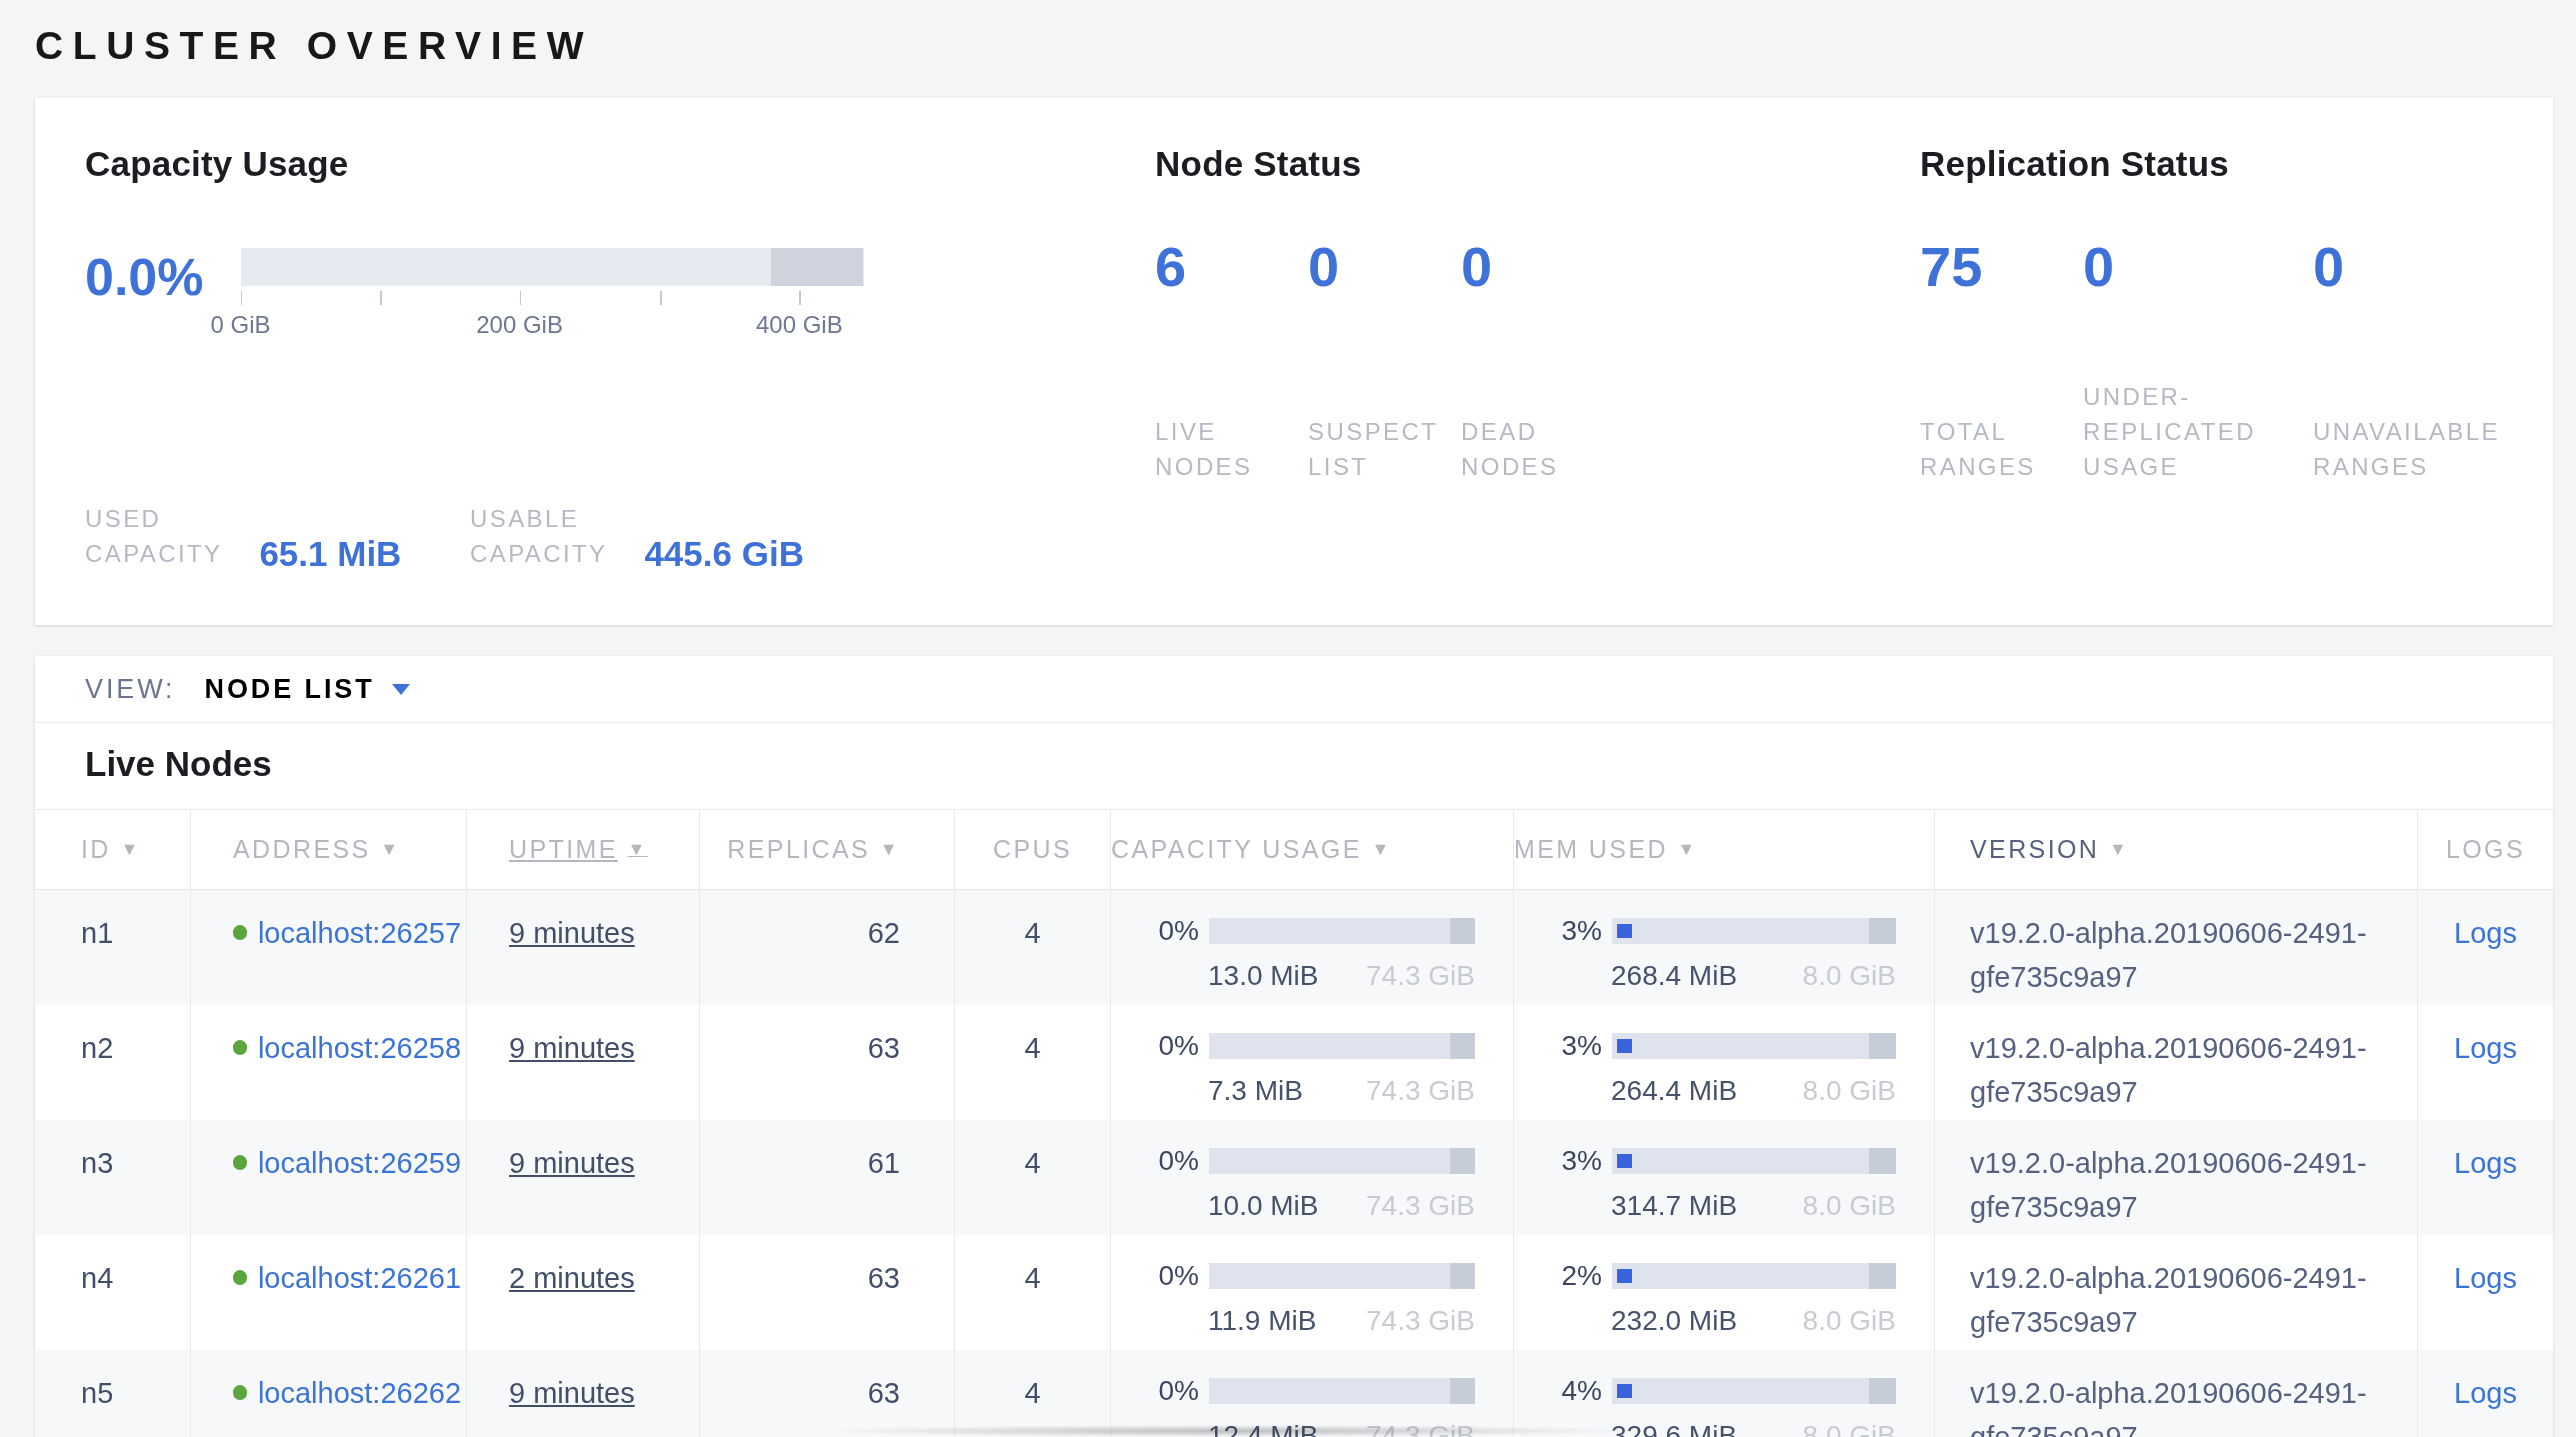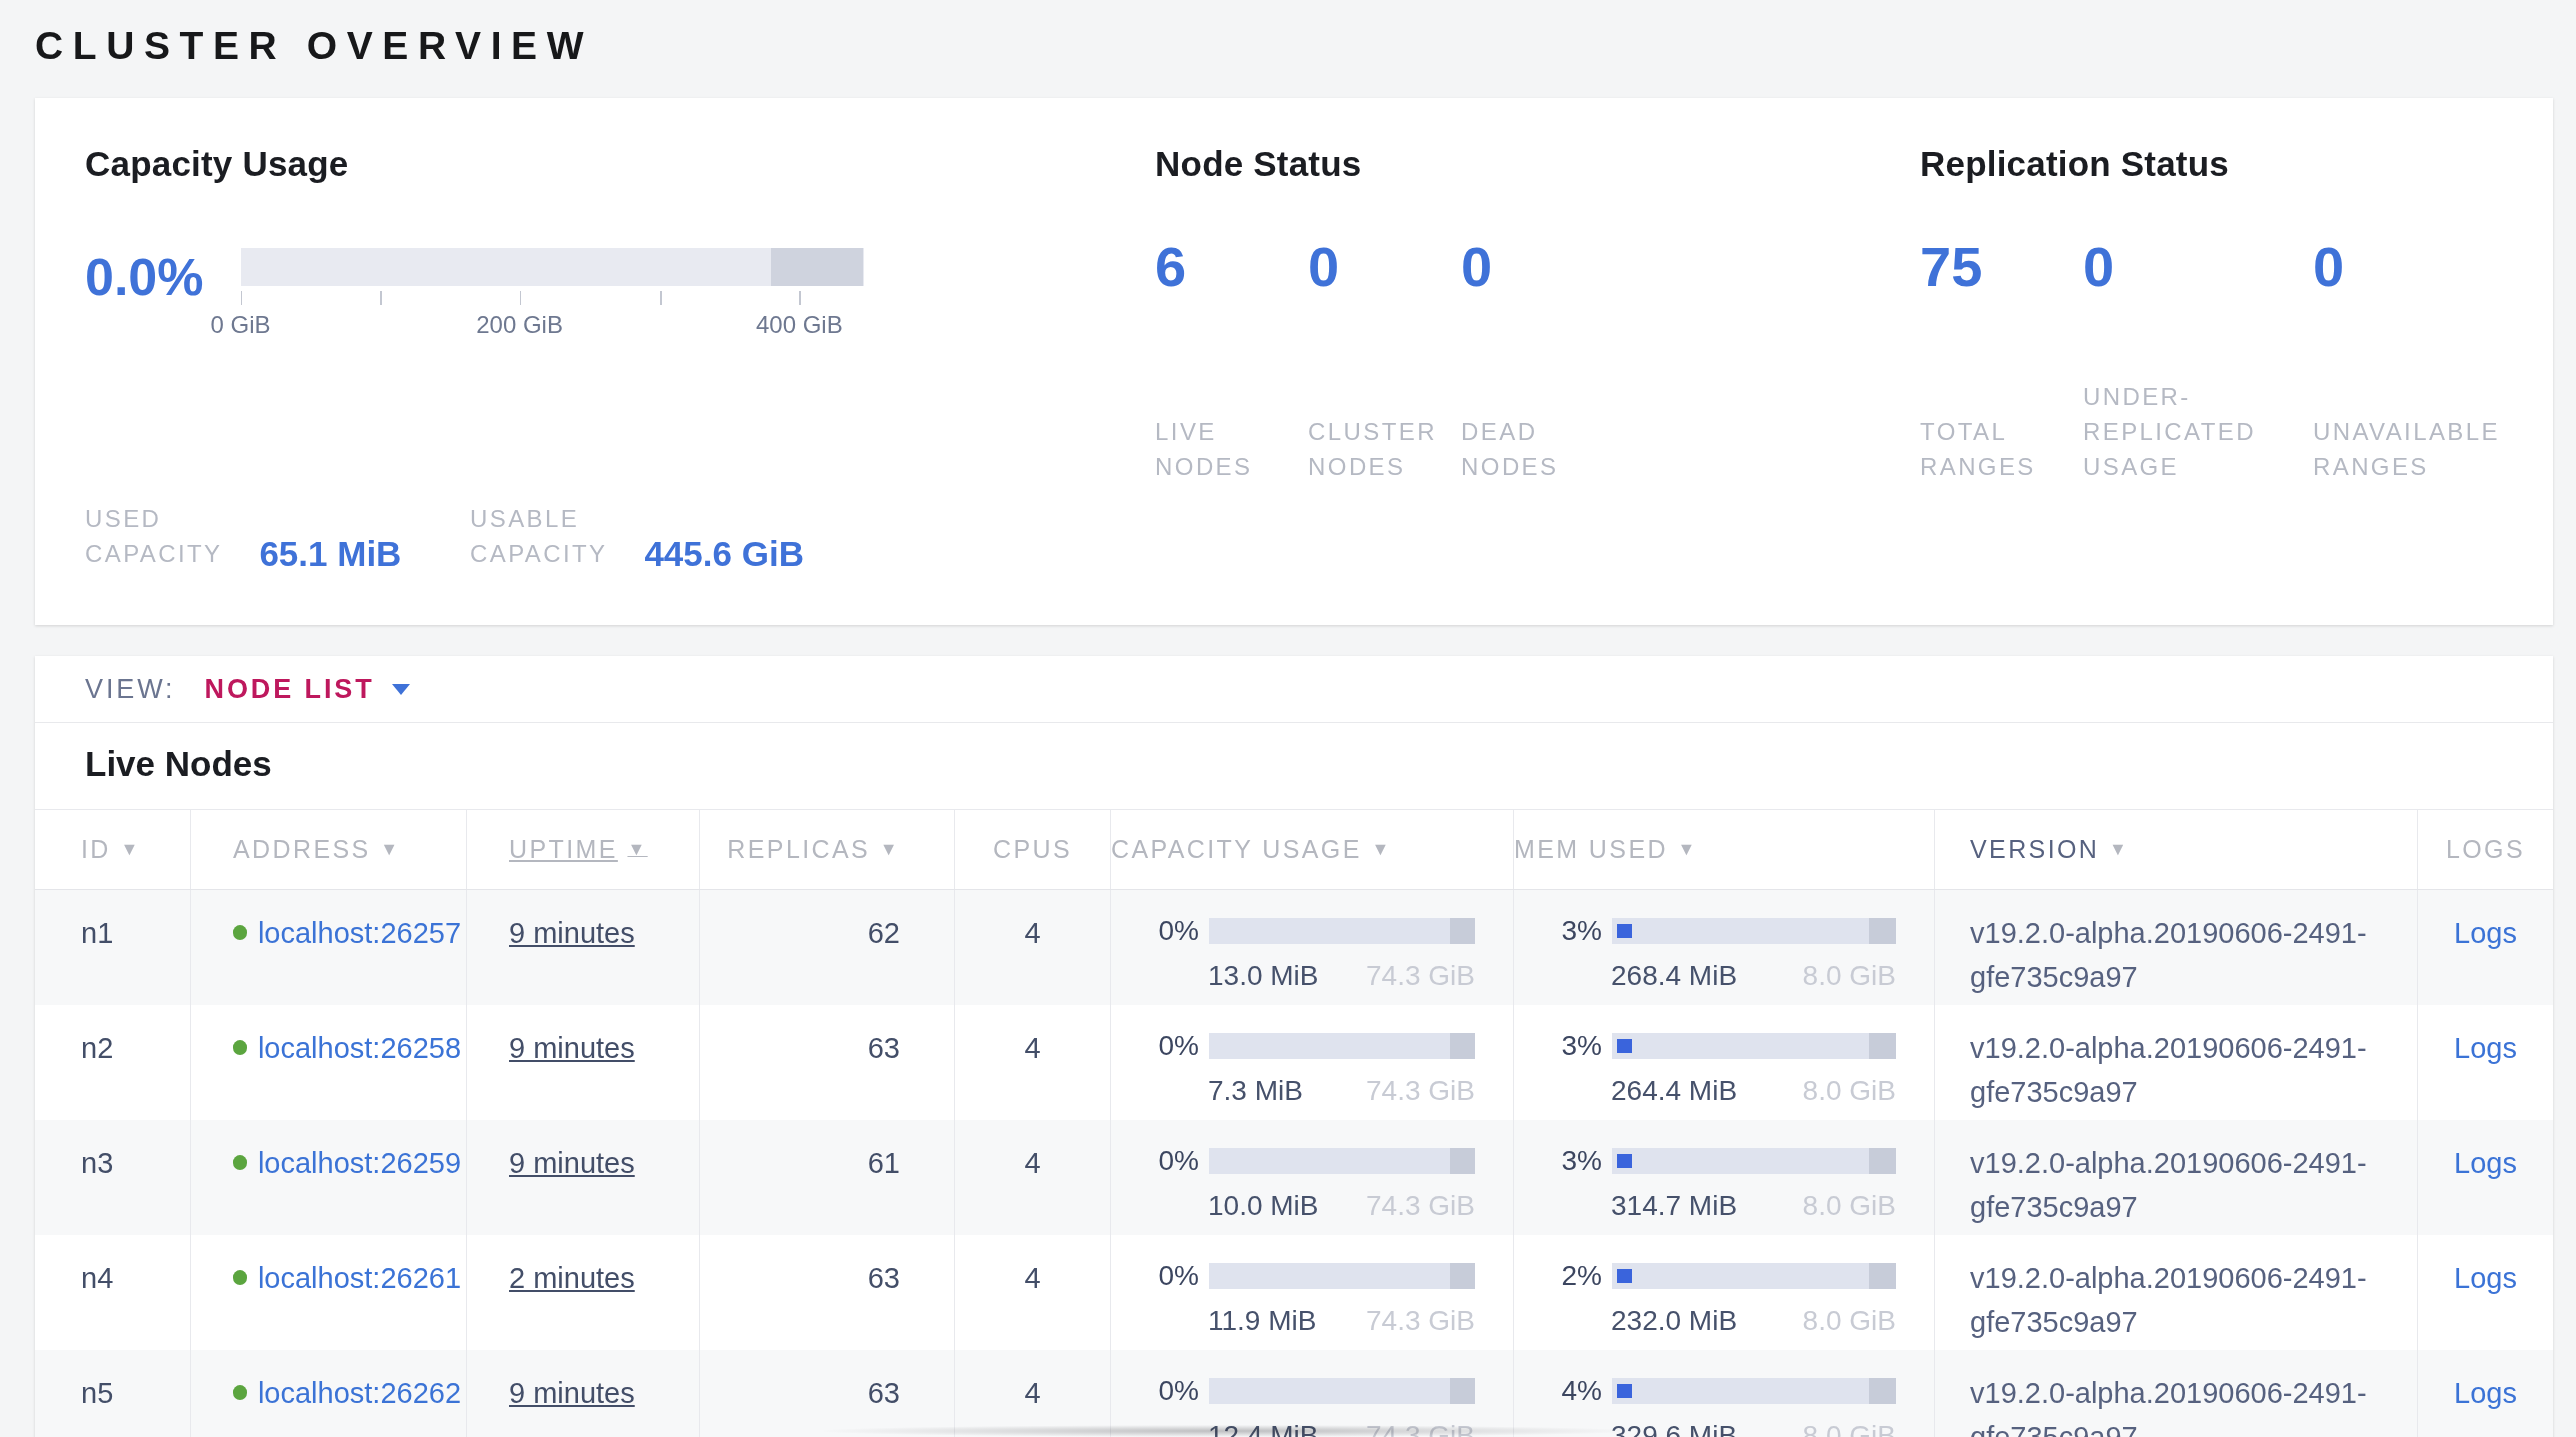--- a/index.html
+++ b/index.html
@@ -42,21 +42,21 @@
   .cap-stat { display:flex; flex-direction:column; }
   .cap-stat .pair { margin-top:auto; display:flex; align-items:flex-end; }
   .cap-stat .lbl { width:161px; font-size:24px; letter-spacing:2.4px; color:#b5b9c3; line-height:35px; }
   .cap-stat .val { font-size:35px; font-weight:700; color:#3f72d8; margin-left:13.4px; margin-bottom:-2.9px; white-space:nowrap; }
 
   
   .table-card { margin-top:31px; overflow:hidden; }
   .view-bar { height:67px; display:flex; align-items:center; padding-left:50px;
     border-bottom:1px solid #e8e9ec; }
   .view-label { font-size:27px; letter-spacing:2.9px; color:#6b7590; margin-right:29px; }
-  .view-value { font-size:27px; letter-spacing:2.9px; color:#be185d; font-weight:700; cursor:pointer; }
+  .view-value { font-size:27px; letter-spacing:2.9px; color:#000000; font-weight:700; cursor:pointer; }
   .caret { width:0; height:0; border-left:9.6px solid transparent; border-right:9.6px solid transparent;
     border-top:11.5px solid #3f72d8; margin-left:17px; display:inline-block; }
   .view-value-wrap { display:flex; align-items:center; cursor:pointer; }
 
   .table-title { font-size:35px; font-weight:700; color:#1b1d22; padding:21px 0 25px 50px; }
 
   .grid-header, .row { display:grid; grid-template-columns:156px 276px 233px 255px 156px 403px 421px 483px 1fr; }
   .grid-header { height:81px; border-top:1px solid #e8e9ed; border-bottom:1px solid #e4e5e9; }
   .hcell { display:flex; align-items:center; border-right:1px solid #e8e9ed;
     font-size:25px; letter-spacing:2.4px; color:#b4b7bf; white-space:nowrap; }
@@ -145,21 +145,21 @@
 
     <div class="sec sec-nodes">
       <h2>Node Status</h2>
       <div class="stat-cols" id="node-stats">
           <div class="stat-col" style="width: 153px;">
             <div class="num">6</div>
             <div class="lbl">LIVE NODES</div>
           </div>
           <div class="stat-col" style="width: 153px;">
             <div class="num">0</div>
-            <div class="lbl">CLUSTER NODES</div>
+            <div class="lbl">SUSPECT LIST</div>
           </div>
           <div class="stat-col" style="width: 192px;">
             <div class="num">0</div>
             <div class="lbl">DEAD NODES</div>
           </div>
         </div>
     </div>
 
     <div class="sec sec-repl">
       <h2>Replication Status</h2>

